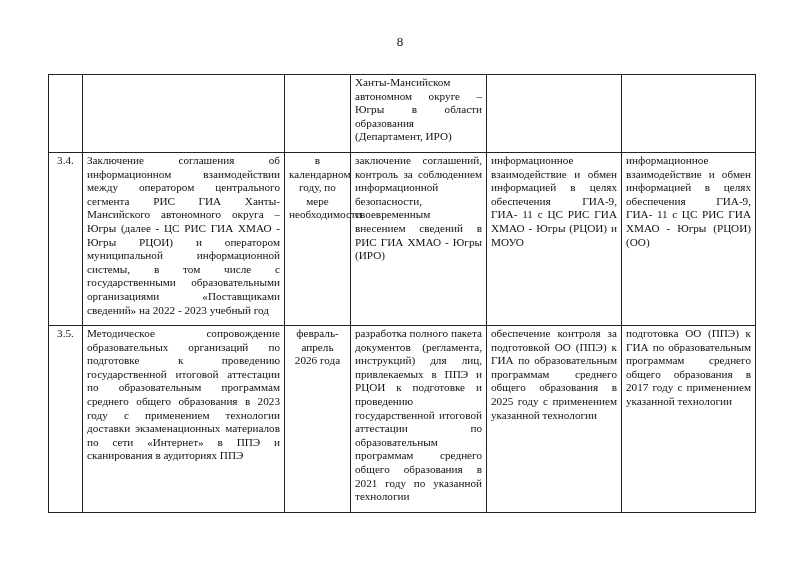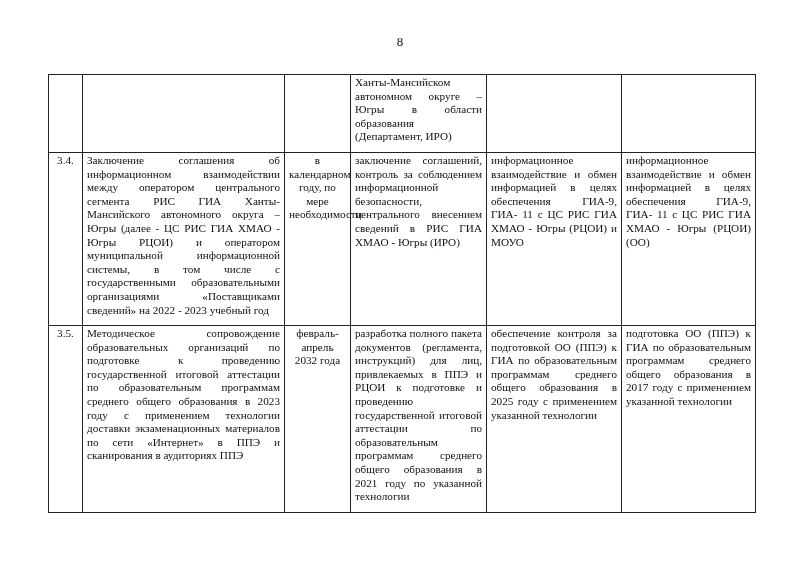--- a/index.html
+++ b/index.html
@@ -38,28 +38,28 @@
     <td class="center"></td>
     <td class="just">Ханты-Мансийском автономном округе – Югры в области образования (Департамент, ИРО)</td>
     <td class="just"></td>
     <td class="just"></td>
   </tr>
 
   <tr style="height:158px">
     <td class="num">3.4.</td>
     <td class="just">Заключение соглашения об информационном взаимодействии между оператором центрального сегмента РИС ГИА Ханты-Мансийского автономного округа – Югры (далее - ЦС РИС ГИА ХМАО - Югры РЦОИ) и оператором муниципальной информационной системы, в том числе с государственными образовательными организациями «Поставщиками сведений» на 2022 - 2023 учебный год</td>
     <td class="center">в календарном году, по мере необходимости</td>
-    <td class="just">заключение соглашений, контроль за соблюдением информационной безопасности, центрального внесением сведений в РИС ГИА ХМАО - Югры (ИРО)</td>
+    <td class="just">заключение соглашений, контроль за соблюдением информационной безопасности, своевременным внесением сведений в РИС ГИА ХМАО - Югры (ИРО)</td>
     <td class="just">информационное взаимодействие и обмен информацией в целях обеспечения ГИА-9, ГИА- 11 с ЦС РИС ГИА ХМАО - Югры (РЦОИ) и МОУО</td>
     <td class="just">информационное взаимодействие и обмен информацией в целях обеспечения ГИА-9, ГИА- 11 с ЦС РИС ГИА ХМАО - Югры (РЦОИ) (ОО)</td>
   </tr>
 
   <tr style="height:187px">
     <td class="num">3.5.</td>
     <td class="just">Методическое сопровождение образовательных организаций по подготовке к проведению государственной итоговой аттестации по образовательным программам среднего общего образования в 2023 году с применением технологии доставки экзаменационных материалов по сети «Интернет» в ППЭ и сканирования в аудиториях ППЭ</td>
-    <td class="center">февраль-апрель 2032 года</td>
+    <td class="center">февраль-апрель 2026 года</td>
     <td class="just">разработка полного пакета документов (регламента, инструкций) для лиц, привлекаемых в ППЭ и РЦОИ к подготовке и проведению государственной итоговой аттестации по образовательным программам среднего общего образования в 2021 году по указанной технологии</td>
     <td class="just">обеспечение контроля за подготовкой ОО (ППЭ) к ГИА по образовательным программам среднего общего образования в 2025 году с применением указанной технологии</td>
     <td class="just">подготовка ОО (ППЭ) к ГИА по образовательным программам среднего общего образования в 2017 году с применением указанной технологии</td>
   </tr>
 
 </tbody>
   </table>
 
 </body></html>

